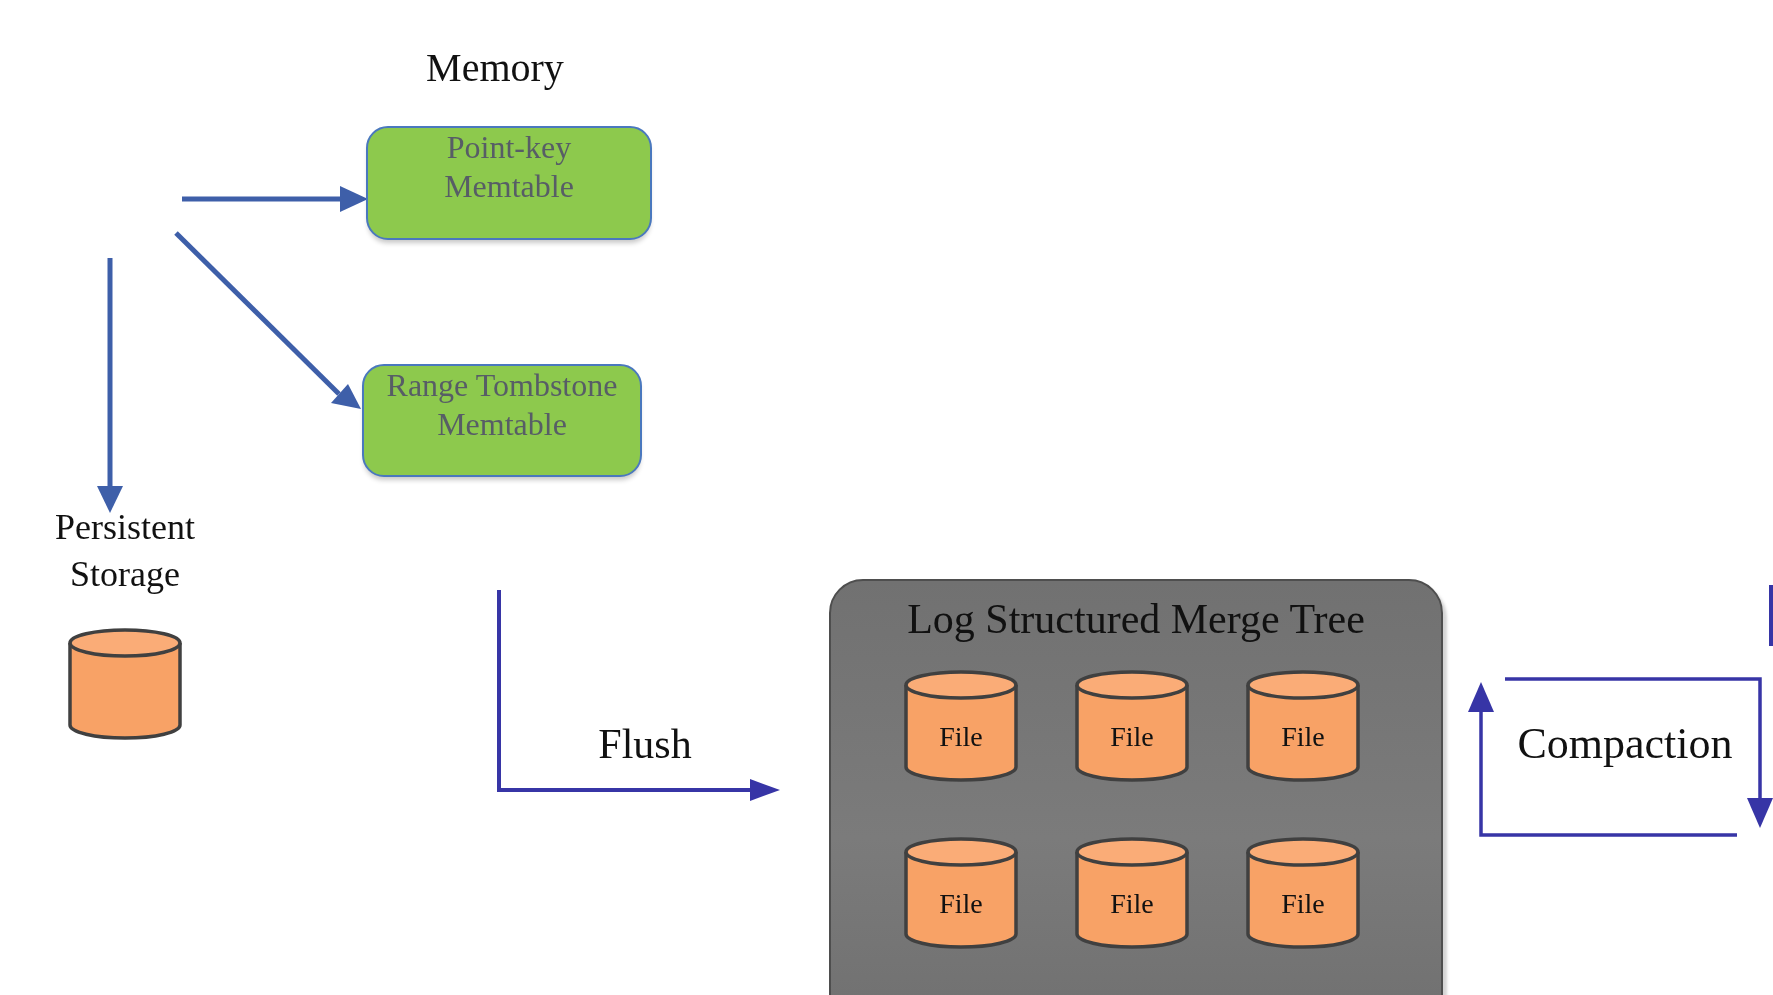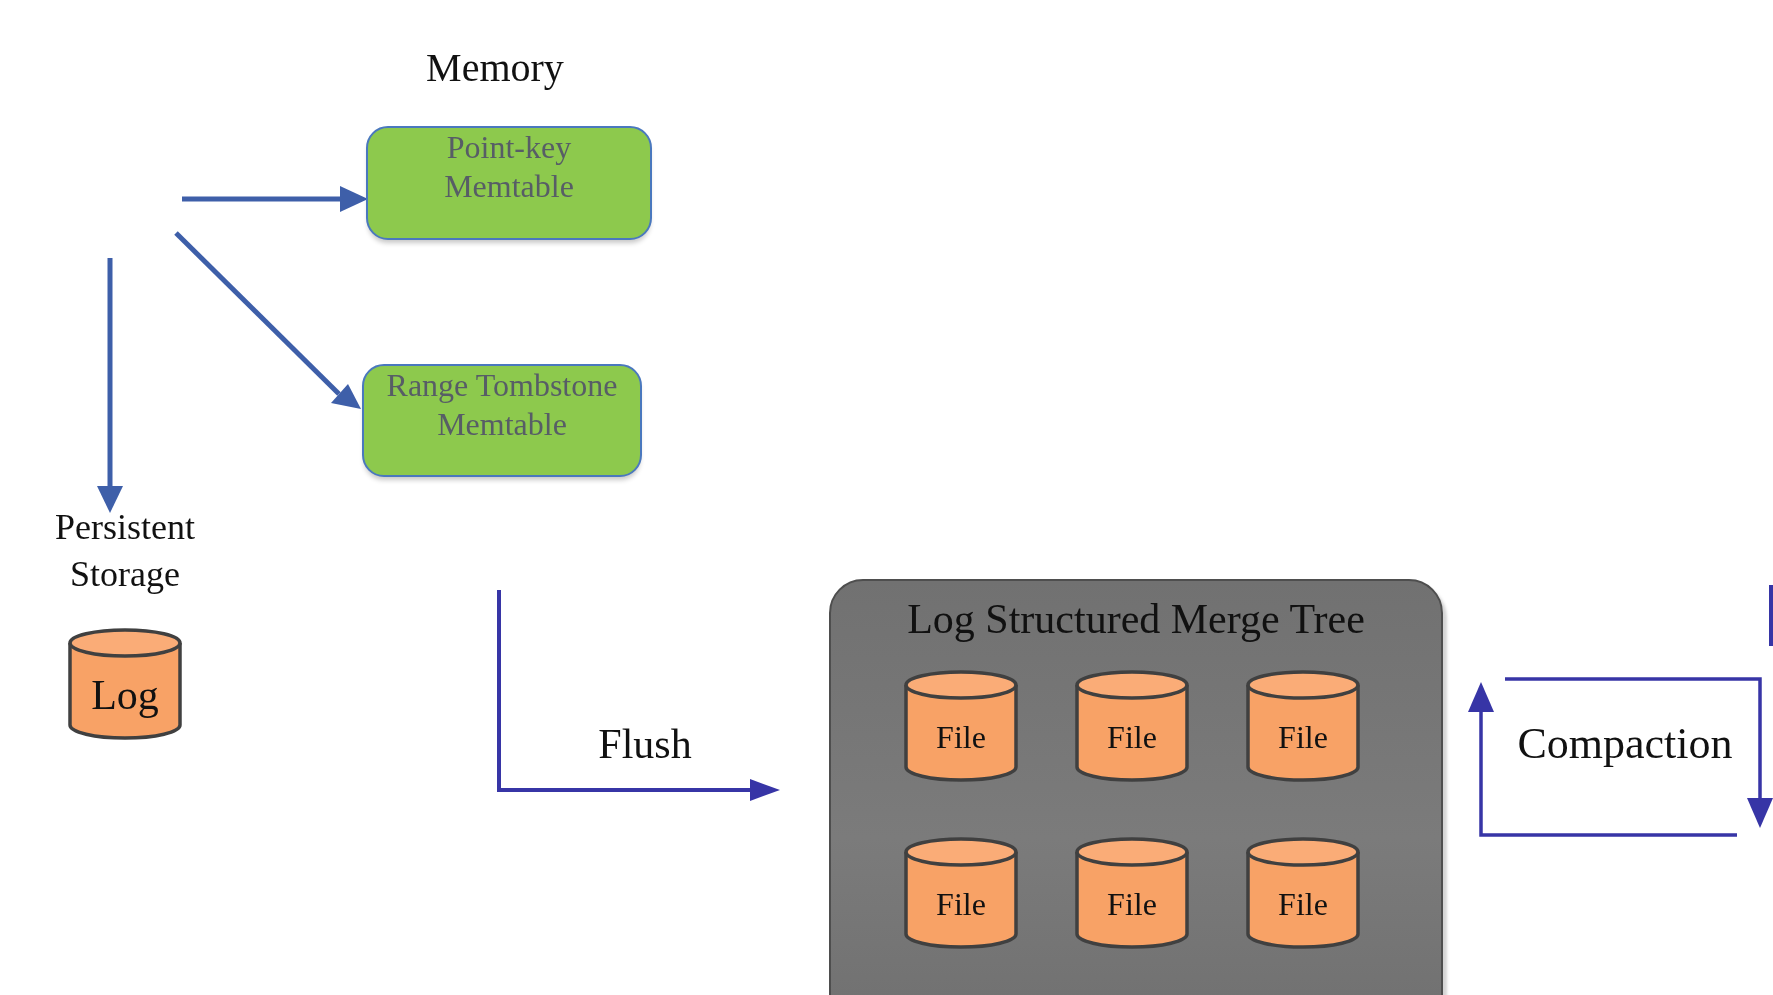--- a/index.html
+++ b/index.html
@@ -47,21 +47,21 @@
   }
   .lsm-title{
     position:absolute;left:0;top:14px;width:100%;text-align:center;
     font-size:42px;color:var(--text-black);
   }
   .cylinder{position:absolute;width:114px;height:112px;}
   .cylinder svg{position:absolute;left:0;top:0;width:114px;height:112px;}
   .cyl-label{
     position:absolute;left:0;top:34px;width:100%;height:66px;
     display:flex;align-items:center;justify-content:center;
-    font-size:32px;color:var(--text-black);
+    font-size:28px;color:var(--text-black);
   }
   .log-cylinder{left:68px;top:628px;}
   .log-cylinder .cyl-label{font-size:42px;}
   .cyl-r1c1{left:73px;top:89px;}
   .cyl-r1c2{left:244px;top:89px;}
   .cyl-r1c3{left:415px;top:89px;}
   .cyl-r2c1{left:73px;top:256px;}
   .cyl-r2c2{left:244px;top:256px;}
   .cyl-r2c3{left:415px;top:256px;}
 </style>
@@ -106,21 +106,20 @@
   <div class="memtable range-tombstone">
     <div class="mt-text">Range Tombstone
 Memtable</div>
   </div>
 
   <div class="cylinder log-cylinder">
     <svg viewBox="0 0 114 112">
       <path d="M2,15 V97 A55,13 0 0 0 112,97 V15" fill="var(--cylinder-orange)" stroke="var(--cylinder-outline)" stroke-width="3.5"></path>
       <ellipse cx="57" cy="15" rx="55" ry="13" fill="var(--cylinder-orange-top)" stroke="var(--cylinder-outline)" stroke-width="3.5"></ellipse>
     </svg>
-    <div class="cyl-label">Log</div>
   </div>
 
   <div class="lsm-box">
     <div class="lsm-title">Log Structured Merge Tree</div>
 
     <div class="cylinder cyl-r1c1">
       <svg viewBox="0 0 114 112">
         <path d="M2,15 V97 A55,13 0 0 0 112,97 V15" fill="var(--cylinder-orange)" stroke="var(--cylinder-outline)" stroke-width="3.5"></path>
         <ellipse cx="57" cy="15" rx="55" ry="13" fill="var(--cylinder-orange-top)" stroke="var(--cylinder-outline)" stroke-width="3.5"></ellipse>
       </svg>

